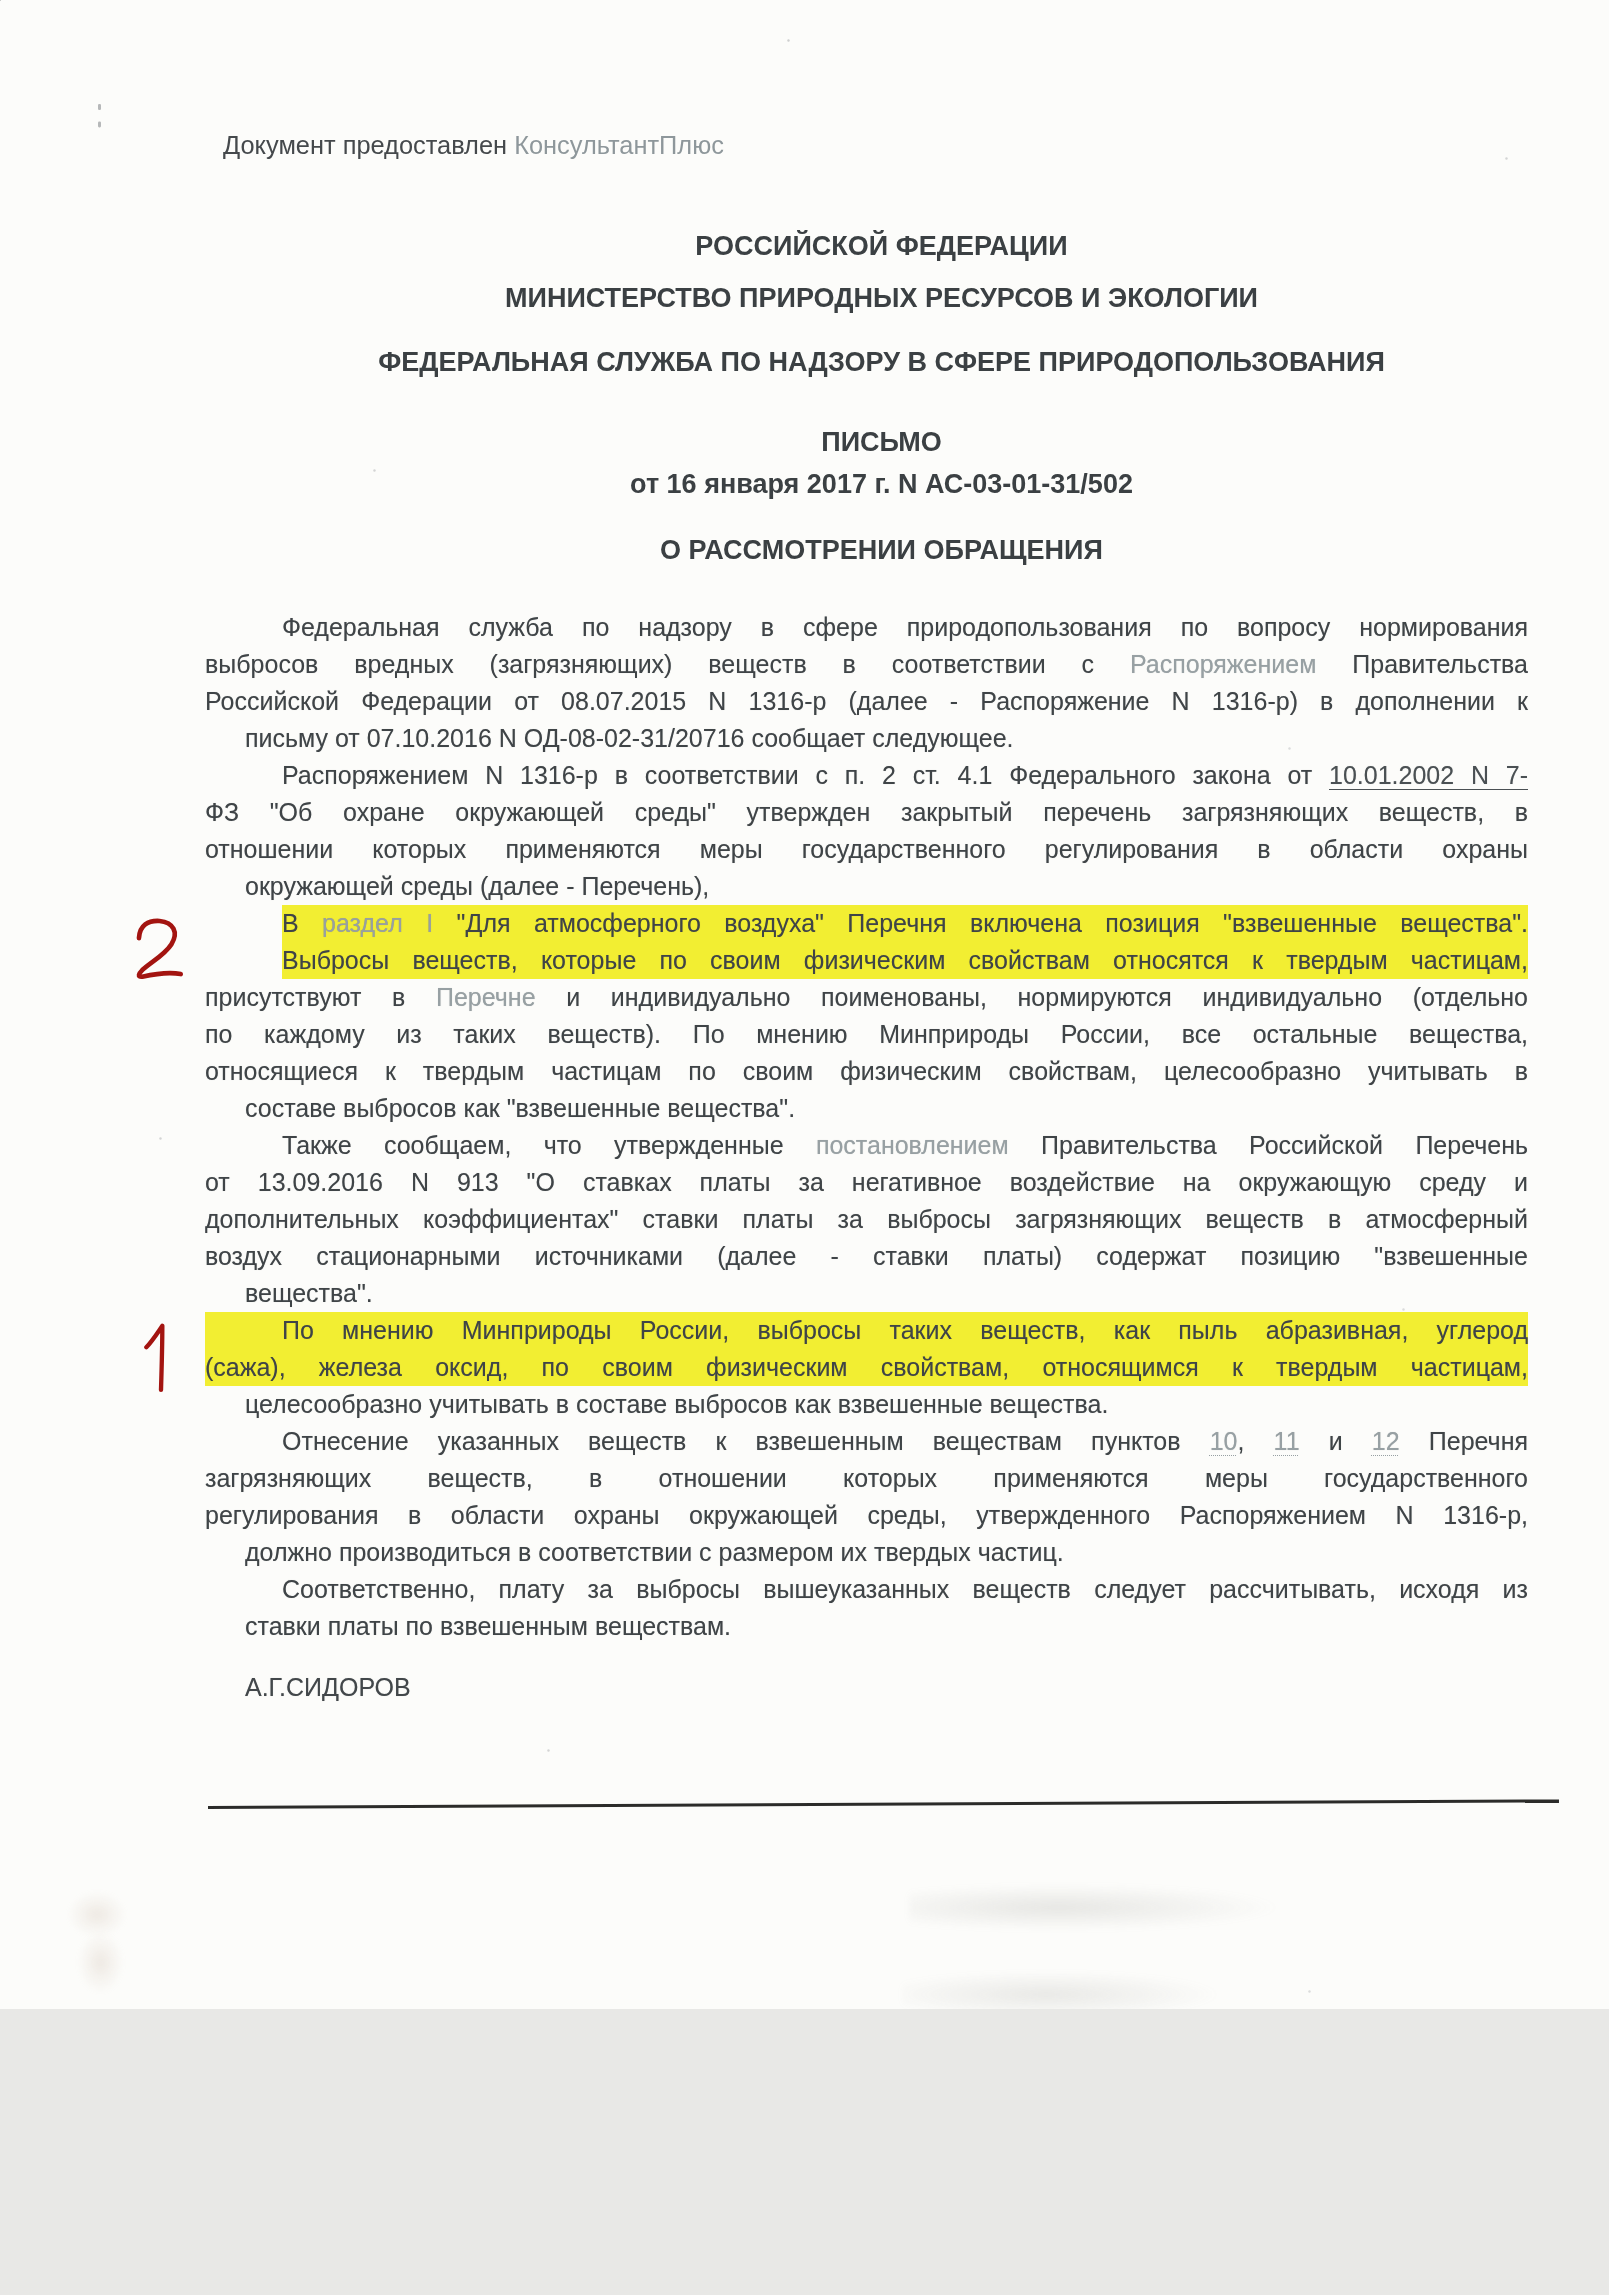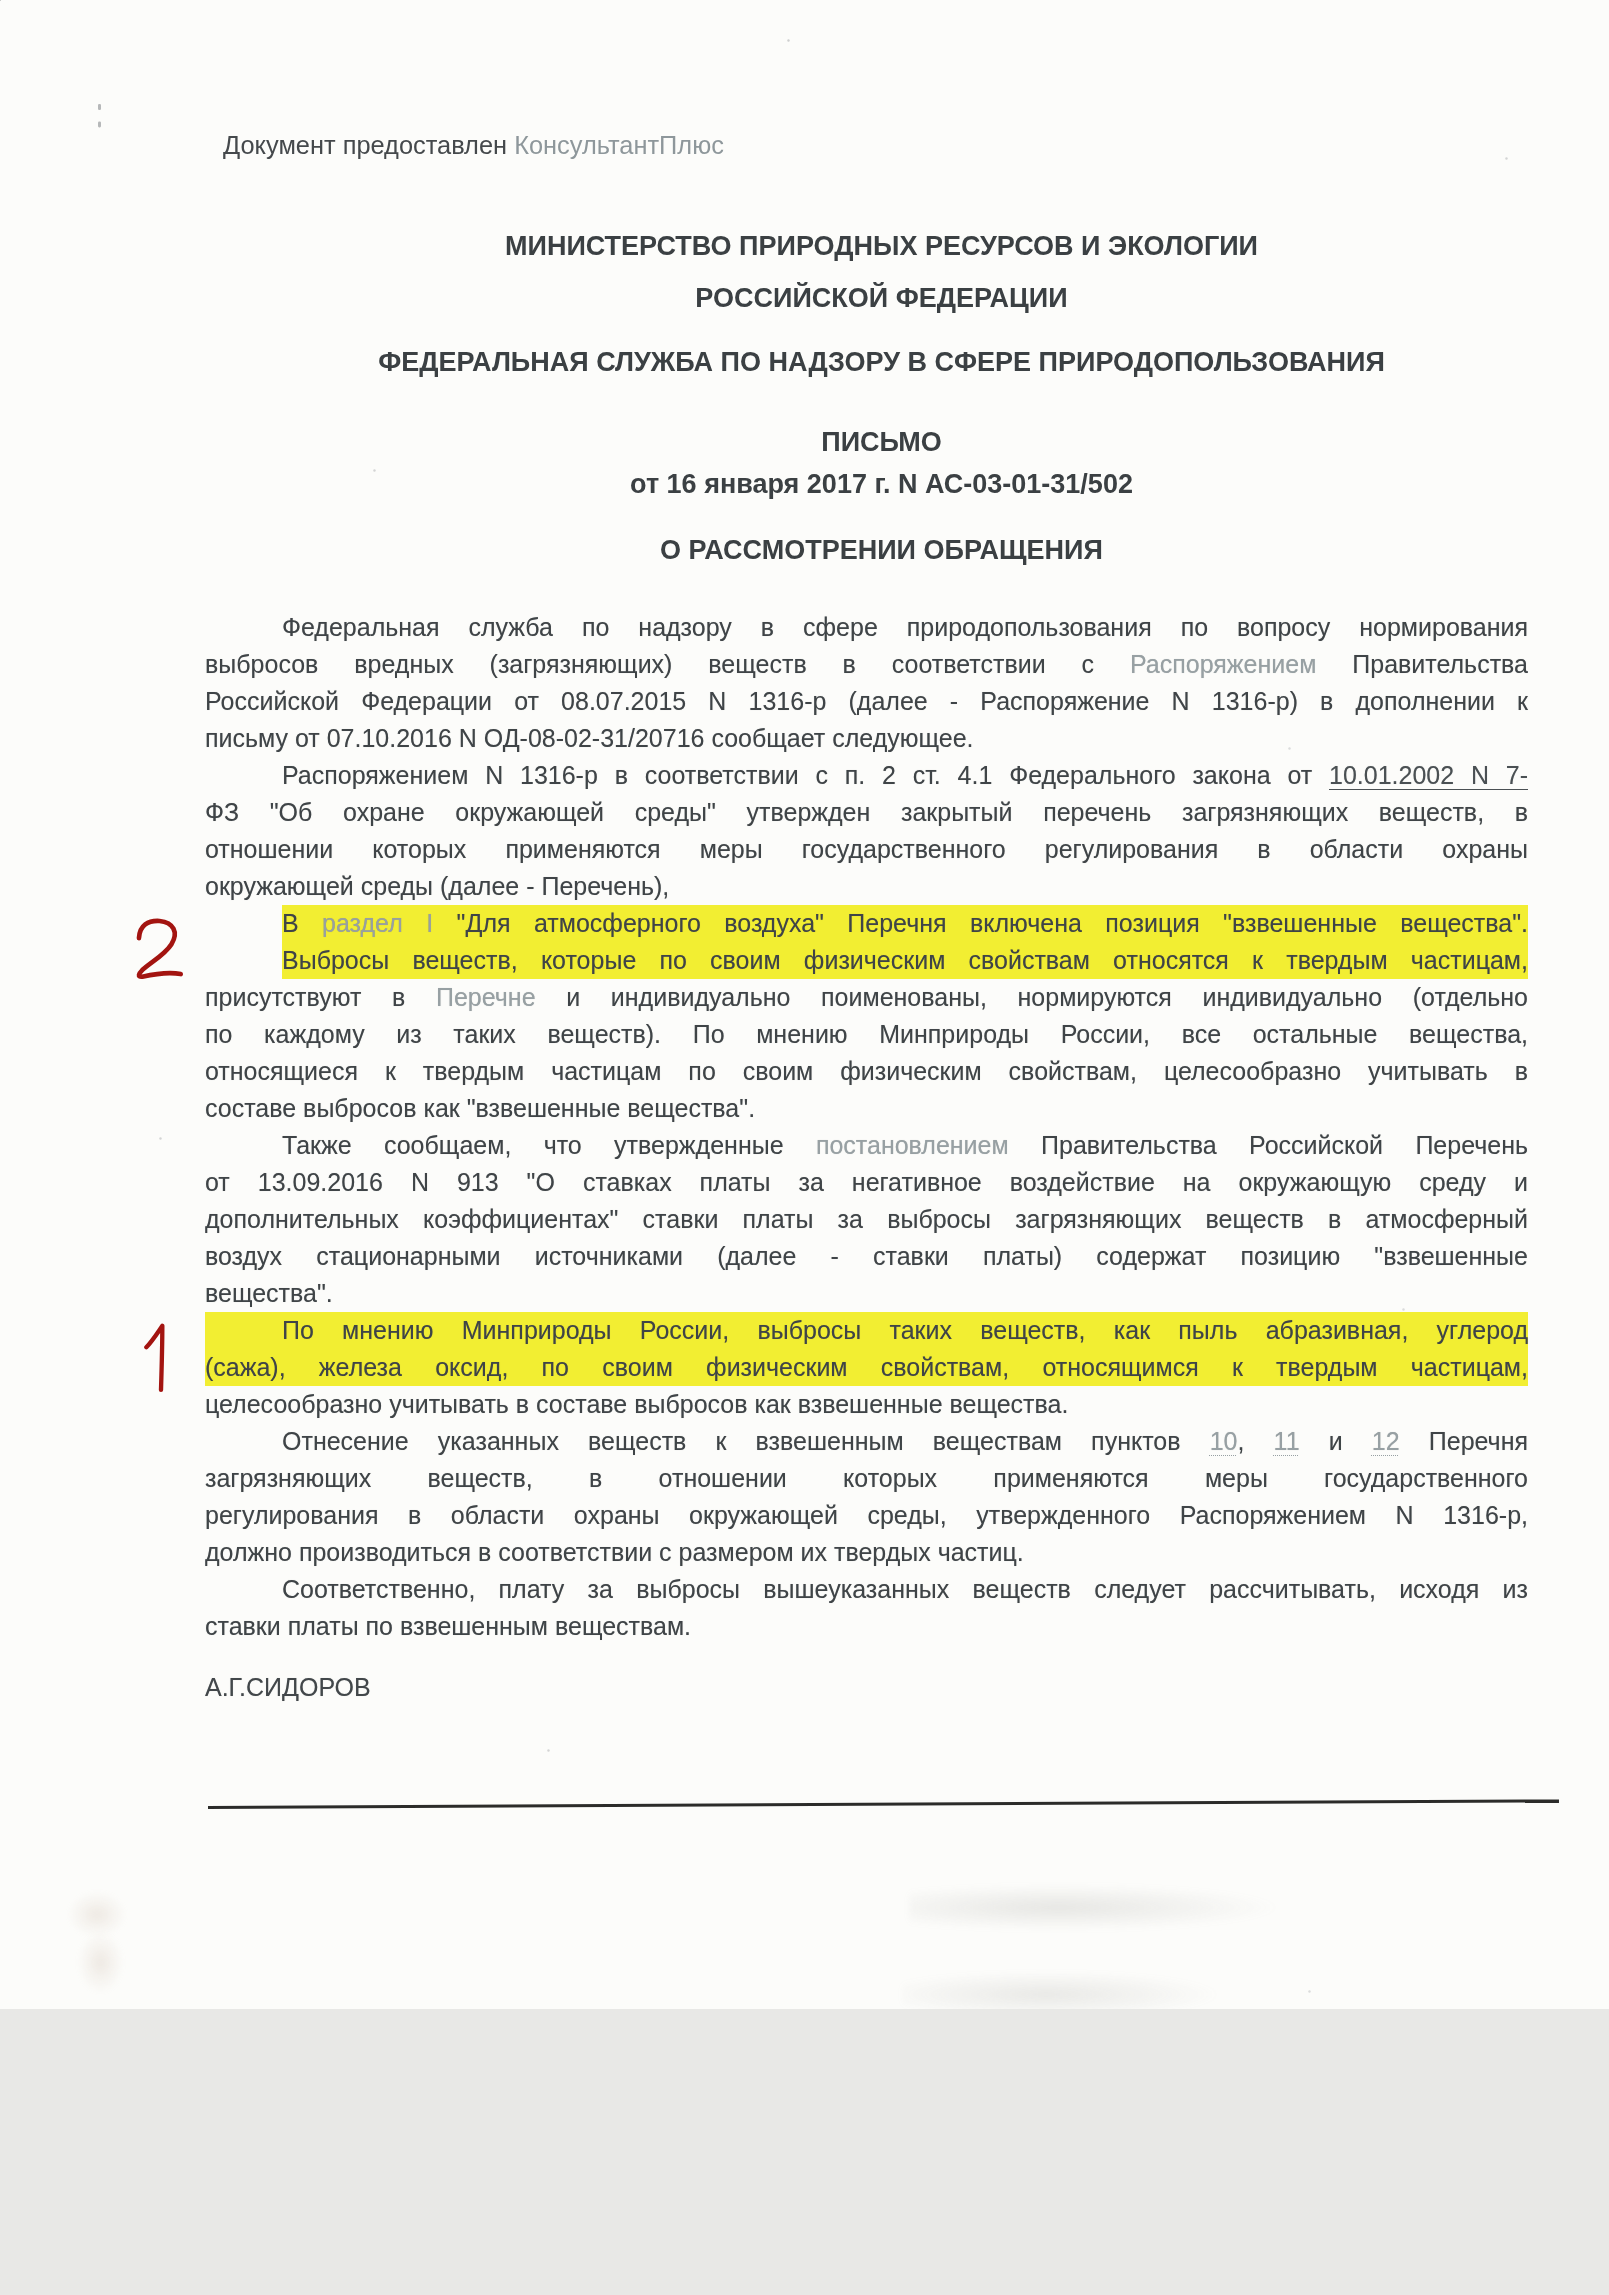--- a/index.html
+++ b/index.html
@@ -19,21 +19,21 @@
   .h-service{top:344px; font-size:27px; line-height:37px;}
   .h-letter{top:421px; font-size:27px; line-height:42px;}
   .h-subject{top:532px; font-size:27px; line-height:37px;}
   
   .docbody{
     position:absolute; left:205px; top:609px; width:1323px;
     font-size:25px; line-height:37px; color:#3f4447;
     text-shadow:0 0 0.7px rgba(63,68,71,.35);
   }
   .line{text-align:justify; text-align-last:justify; text-justify:inter-word; height:37px; white-space:nowrap;}
-  .line.last{text-align-last:left;}
+  .line.last{text-align-last:left;margin-left:40px;}
   .line.ind{text-indent:77px;}
   .line.hlf{background:#f2ee32;}
   .line.hli{background:linear-gradient(90deg, rgba(0,0,0,0) 0 77px, #f2ee32 77px 100%);}
   .s-n{color:inherit;}
   .s-g{color:#97a0a3;}
   .s-gu{color:#97a0a3; text-decoration:underline dotted 1.3px; text-underline-offset:4.7px;}
   .s-u{color:#4a5053; text-decoration:underline solid 1.3px; text-underline-offset:5.3px;}
   .sig{margin-top:24px; text-align-last:right; color:#42474a;}
   
   .mark{position:absolute;}
@@ -62,22 +62,22 @@
 <body>
 
 <div class="page">
 
   <div class="colon-artifact"></div>
   <div class="specks"></div>
 
   <div class="provider"><span class="dark">Документ предоставлен </span><span class="brand">КонсультантПлюс</span></div>
 
   <div class="cblock h-ministry">
+    <div>РОССИЙСКОЙ ФЕДЕРАЦИИ</div>
     <div>МИНИСТЕРСТВО ПРИРОДНЫХ РЕСУРСОВ И ЭКОЛОГИИ</div>
-    <div>РОССИЙСКОЙ ФЕДЕРАЦИИ</div>
   </div>
 
   <div class="cblock h-service">ФЕДЕРАЛЬНАЯ СЛУЖБА ПО НАДЗОРУ В СФЕРЕ ПРИРОДОПОЛЬЗОВАНИЯ</div>
 
   <div class="cblock h-letter">
     <div>ПИСЬМО</div>
     <div>от 16 января 2017 г. N АС-03-01-31/502</div>
   </div>
 
   <div class="cblock h-subject">О РАССМОТРЕНИИ ОБРАЩЕНИЯ</div>

